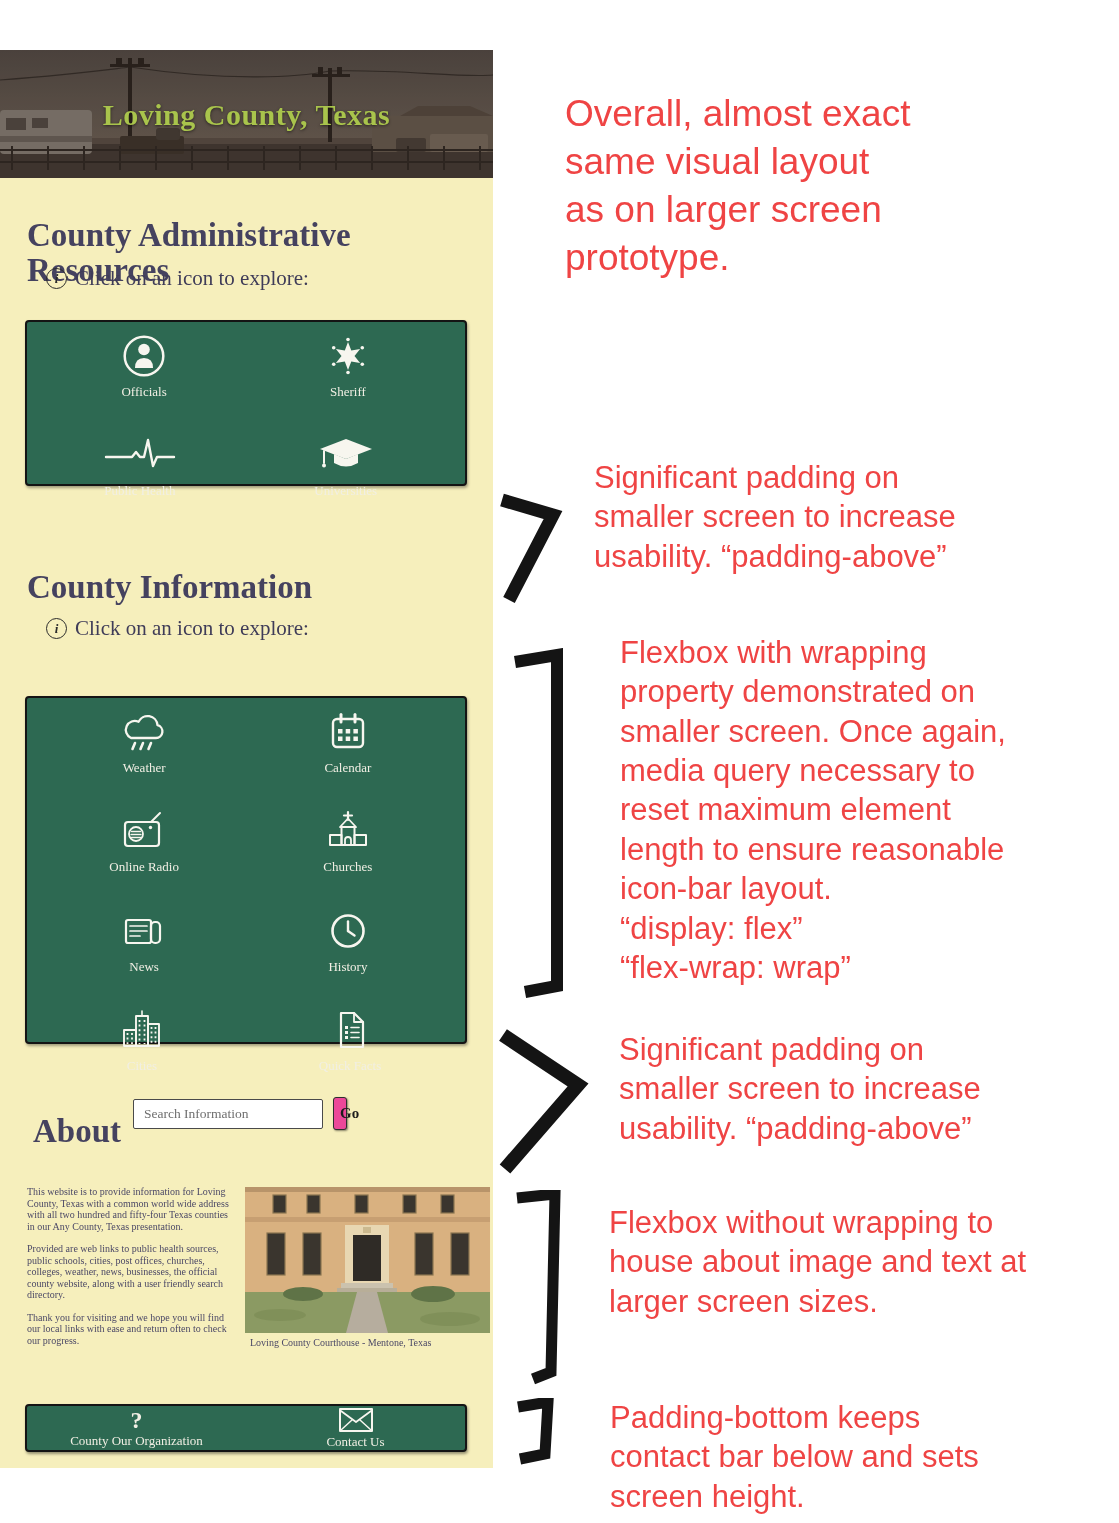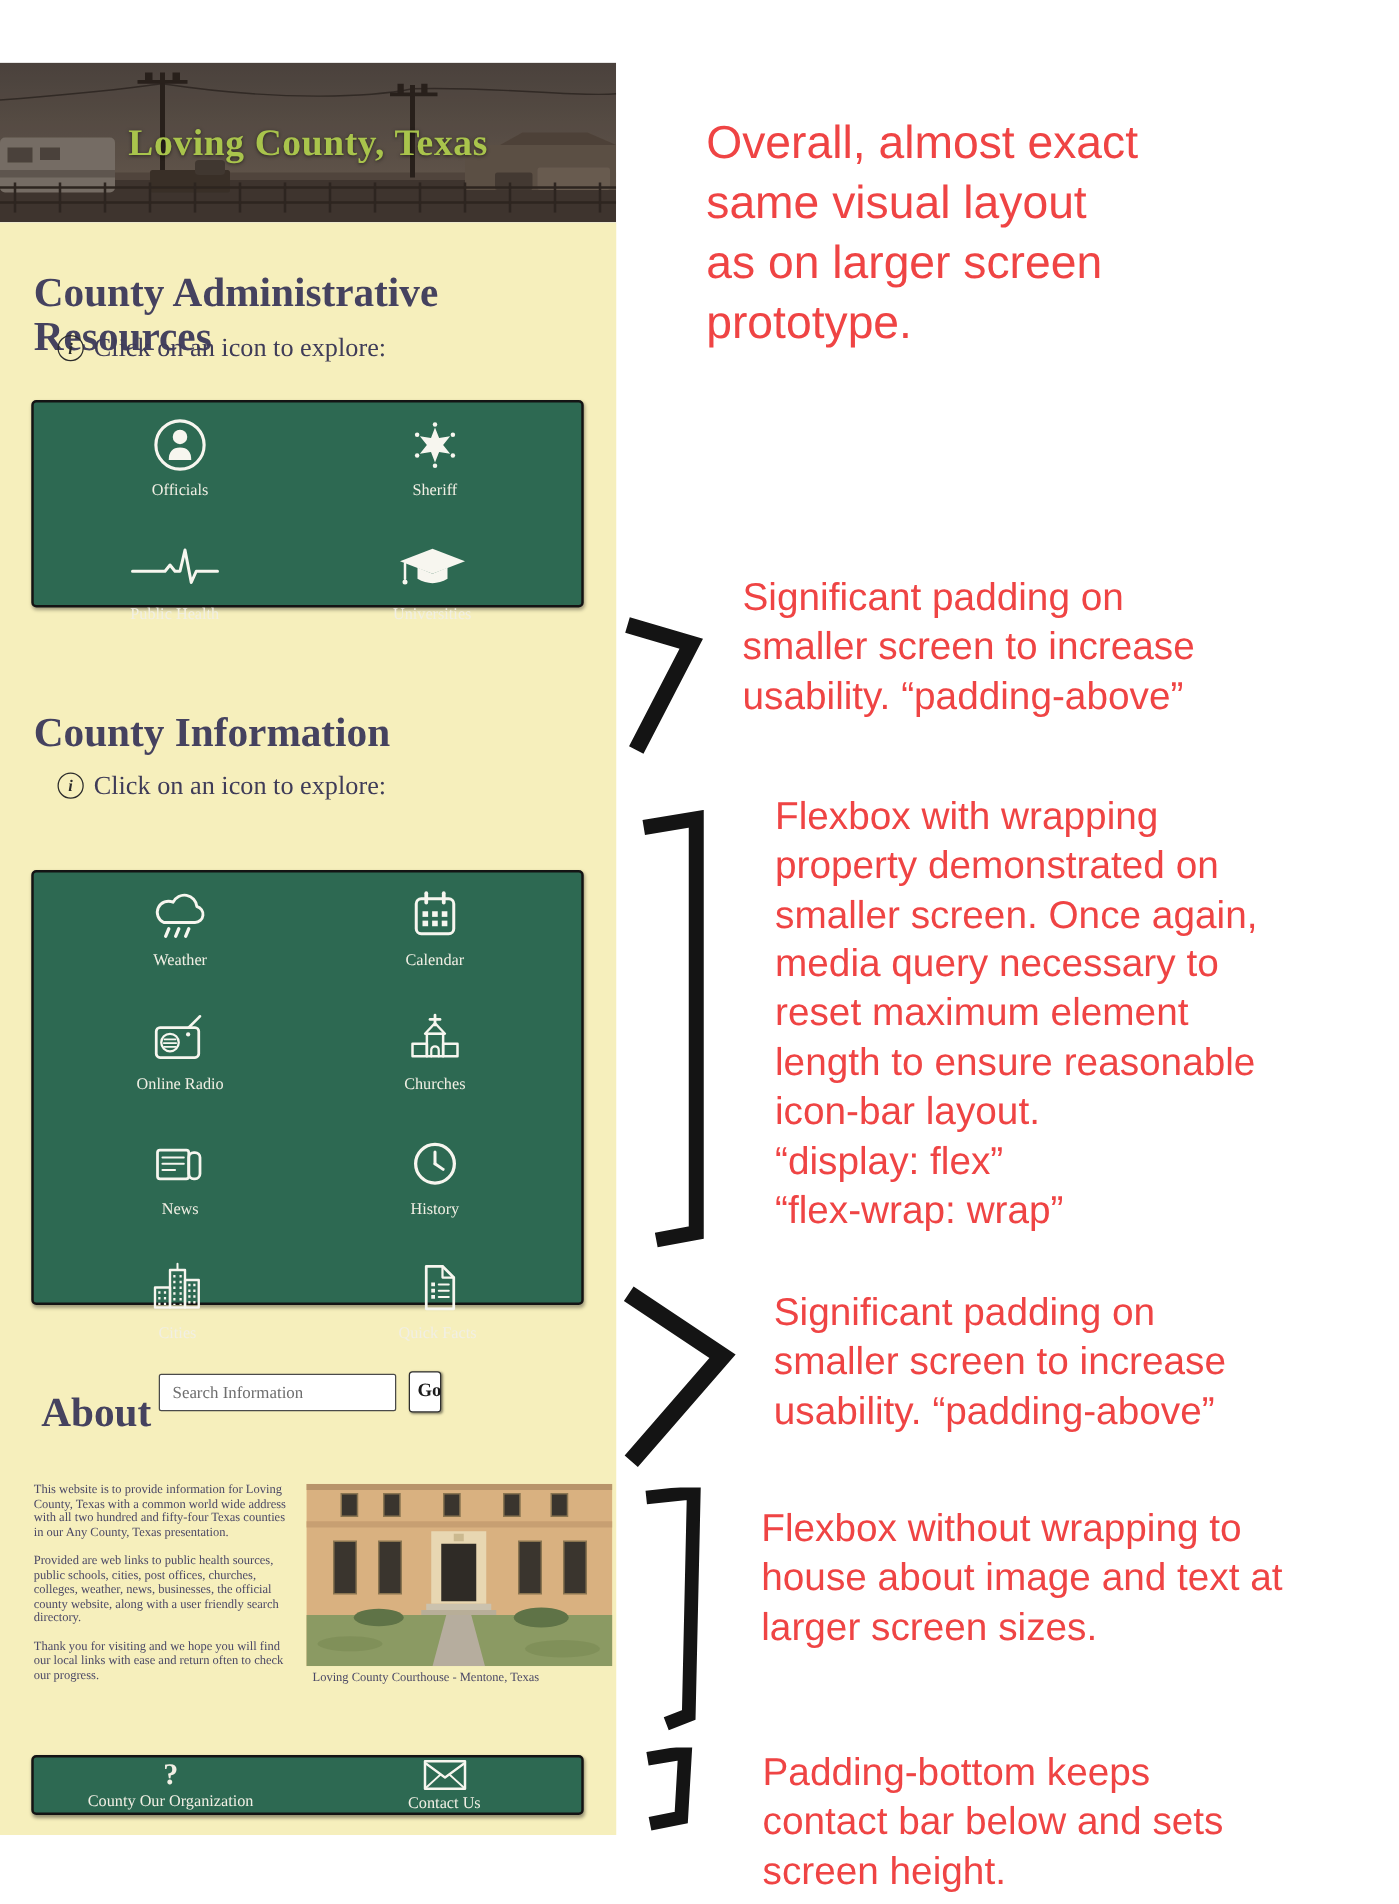--- a/index.html
+++ b/index.html
@@ -22,21 +22,21 @@
   .tile{flex:0 0 31%;display:flex;flex-direction:column;align-items:center;gap:5px;
       margin-bottom:10px;cursor:pointer;}
   .tile.half{flex:0 0 34%;}
   .tile .lbl{font-size:13px;color:#f1efe4;text-align:center;line-height:1.1;}
   .tile svg{display:block;}
   .icon-stroke{stroke:#f7f6ef;fill:none;stroke-linecap:round;stroke-linejoin:round;}
   .search-row{display:flex;justify-content:center;align-items:center;gap:10px;padding:8px 12px 20px 0;}
   .search-input{width:190px;height:30px;border:1px solid #4a4a4a;border-radius:2px;background:#fff;
       font-family:"Liberation Serif",serif;font-size:13.5px;color:#333;padding:0 10px;box-sizing:border-box;}
   .search-input::placeholder{color:#6e6e6e;}
-  .go-btn{width:26px;height:33px;background:#ffffff;border:1.5px solid #2e2e2e;border-radius:3px;
+  .go-btn{width:14px;height:33px;background:#ec4899;border:1.5px solid #2e2e2e;border-radius:3px;
       font-family:"Liberation Serif",serif;font-weight:700;font-size:15px;color:#1c1c1c;
       box-shadow:1px 1px 2px rgba(0,0,0,.45);cursor:pointer;}
   .about-text{position:absolute;left:27px;top:1008px;width:207px;font-size:10px;line-height:1.15;
       color:#4b4866;}
   .about-text p{margin:0 0 11px 0;}
   .about-img{position:absolute;left:245px;top:1009px;width:245px;height:146px;overflow:hidden;}
   .img-caption{position:absolute;left:250px;top:1159px;font-size:10px;color:#4b4866;}
   .footer-bar{position:absolute;left:25px;top:1226px;width:442px;height:48px;background:#2d6952;
       border:2px solid #141414;border-radius:4px;box-shadow:1px 2px 3px rgba(0,0,0,.4);
       display:flex;box-sizing:border-box;}

